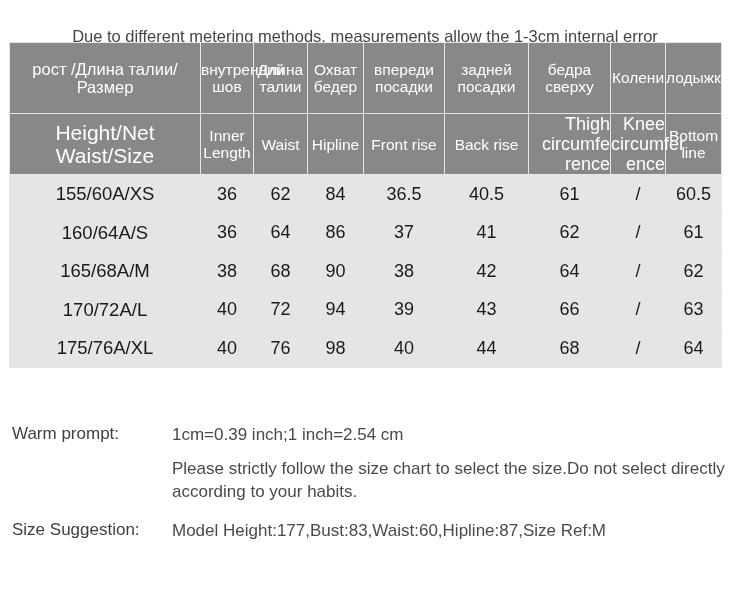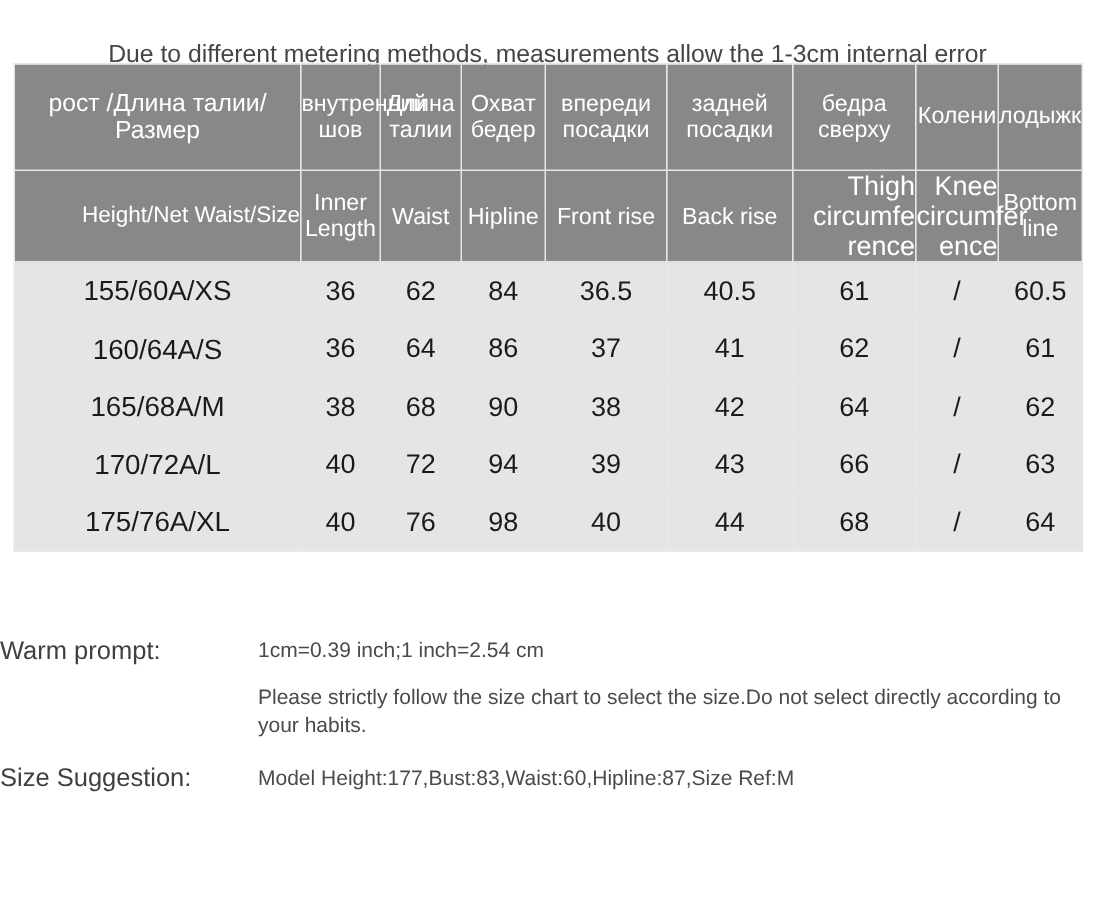--- a/index.html
+++ b/index.html
@@ -63,22 +63,21 @@
     font-size: 15.5px;
   }
   thead tr.hdr-ru th.wide-col {
     font-size: 16.5px;
   }
   thead tr.hdr-en th {
     height: 58px;
     font-size: 15.5px;
   }
   thead tr.hdr-en th.wide-col {
-    font-size: 15px;
-    text-align: right;
+    font-size: 21px;
   }
   thead tr.hdr-en th.tiny {
     font-size: 18px;
     text-align: right;
   }
   tbody tr td {
     height: 37.5px;
     font-size: 18px;
     color: #1a1a1a;
     background: #e5e5e5;
@@ -105,28 +104,29 @@
     left: 0;
     top: 424px;
     width: 730px;
   }
   .note-row {
     display: flex;
     align-items: flex-start;
   }
   .note-label {
     width: 172px;
+    padding-left: 12px;
     box-sizing: border-box;
     font-size: 17px;
     color: #3f3f3f;
     white-space: nowrap;
     flex: 0 0 auto;
   }
   .note-body {
-    font-size: 14px;
+    font-size: 17px;
     color: #4a4a4a;
     line-height: 1.35;
     flex: 1 1 auto;
     padding-right: 4px;
   }
   #warm-row { margin-bottom: 0px; }
   #warm-detail-row { margin-top: 11px; }
   #size-suggestion-row { margin-top: 16px; }
   #size-suggestion-row .note-body { white-space: nowrap; }
 </style>

